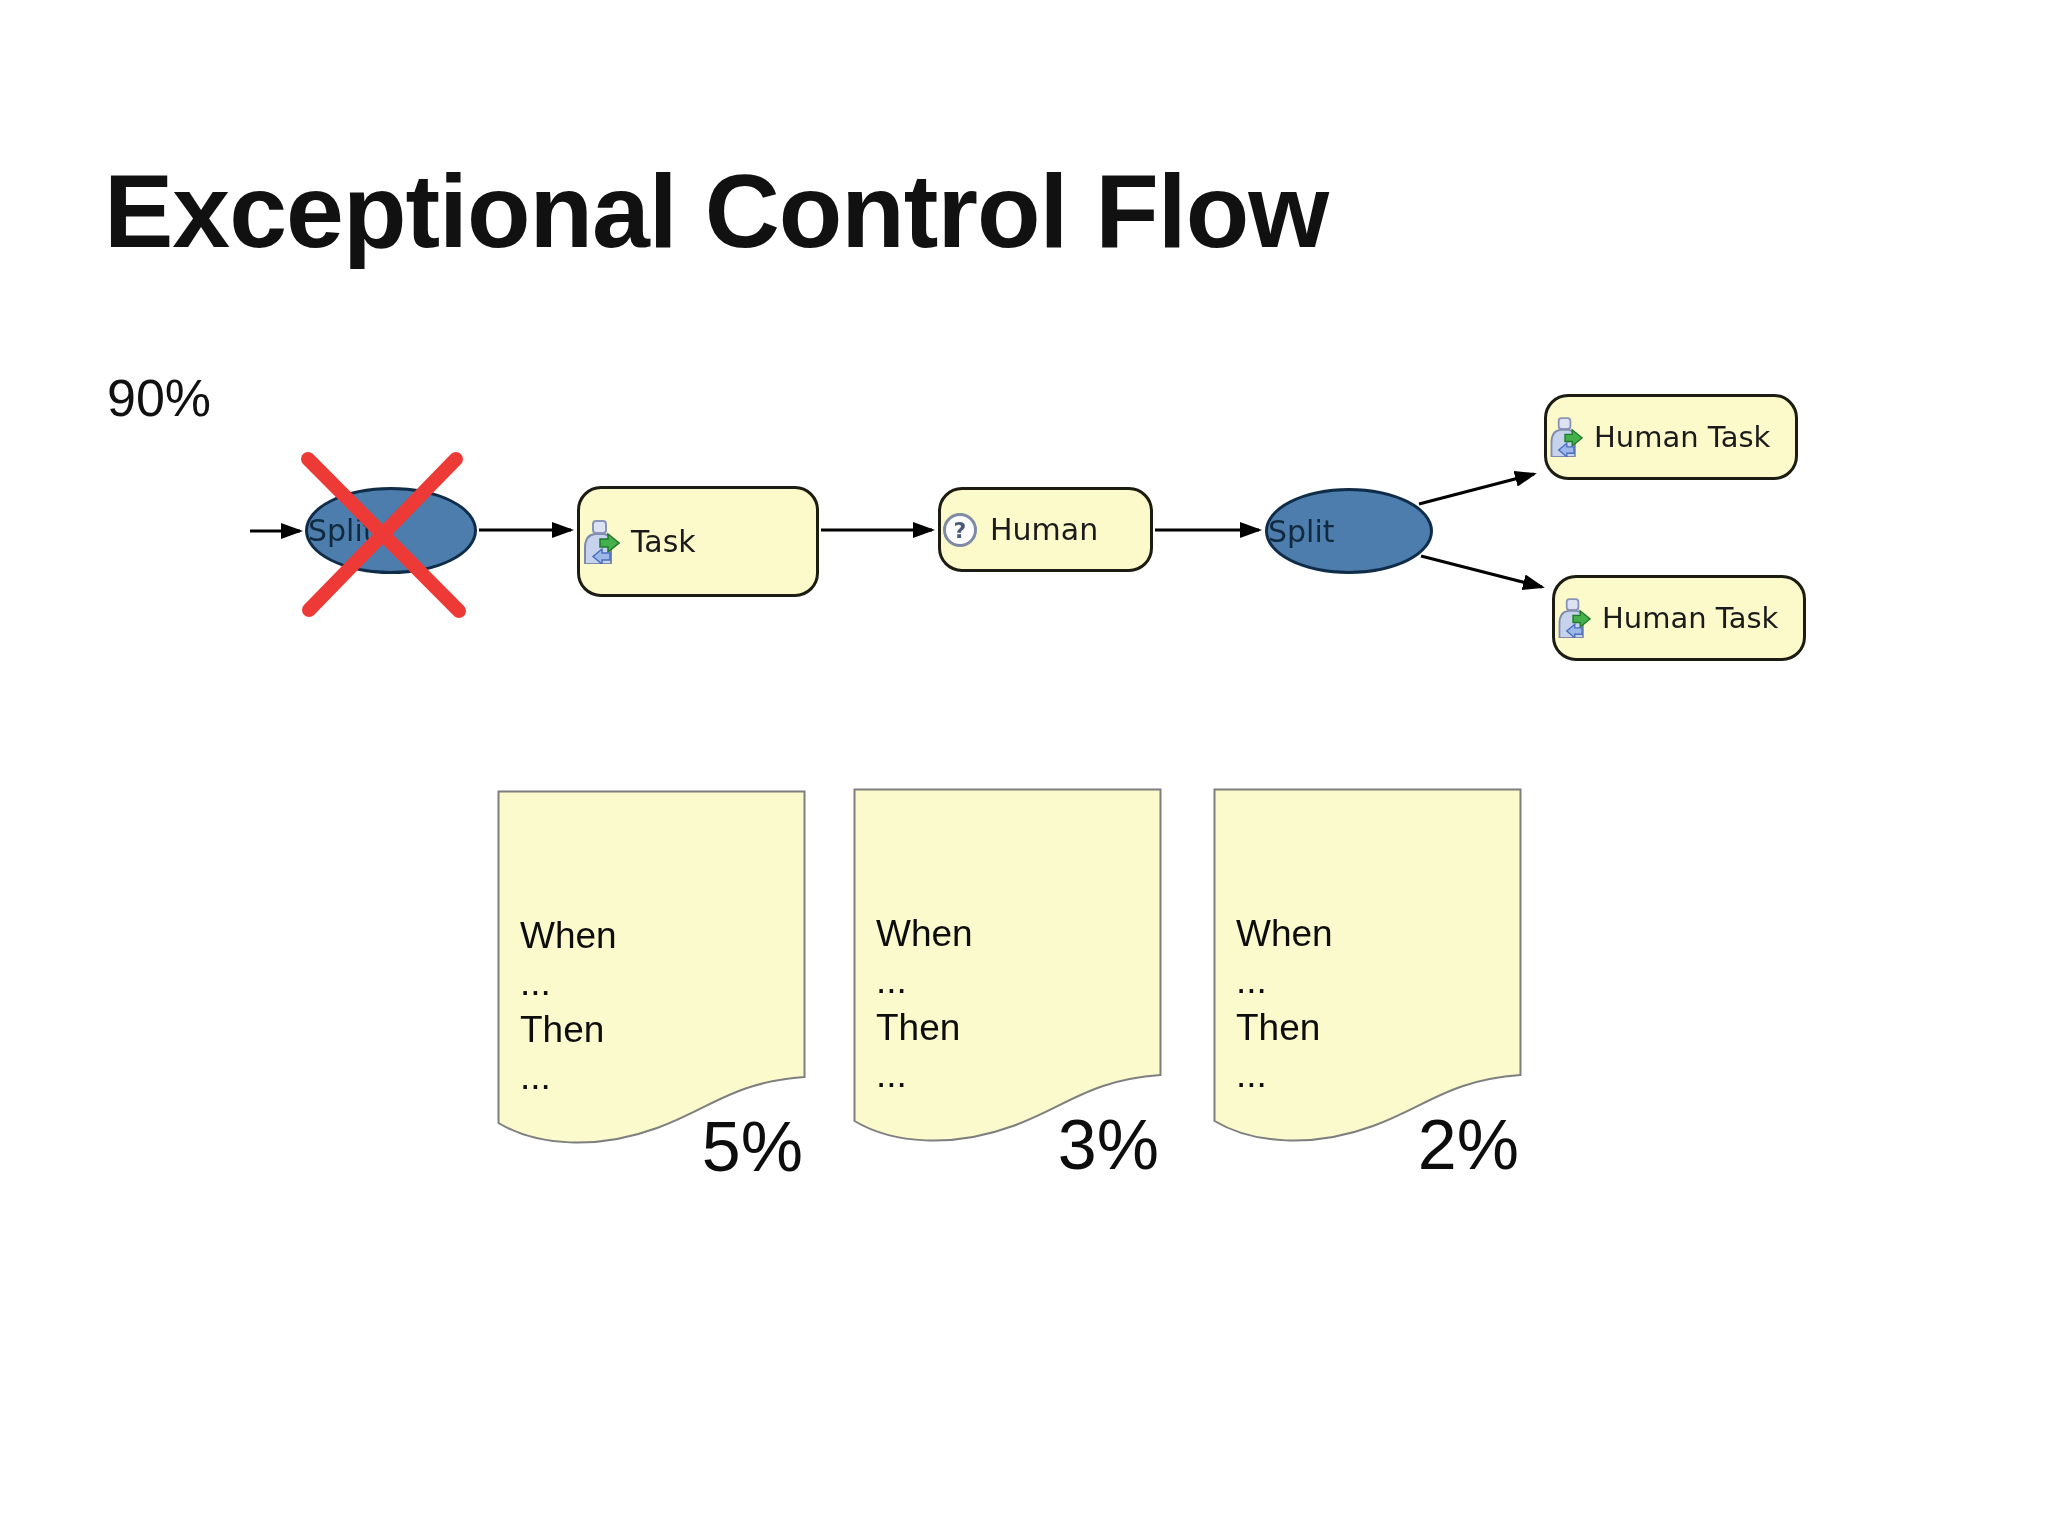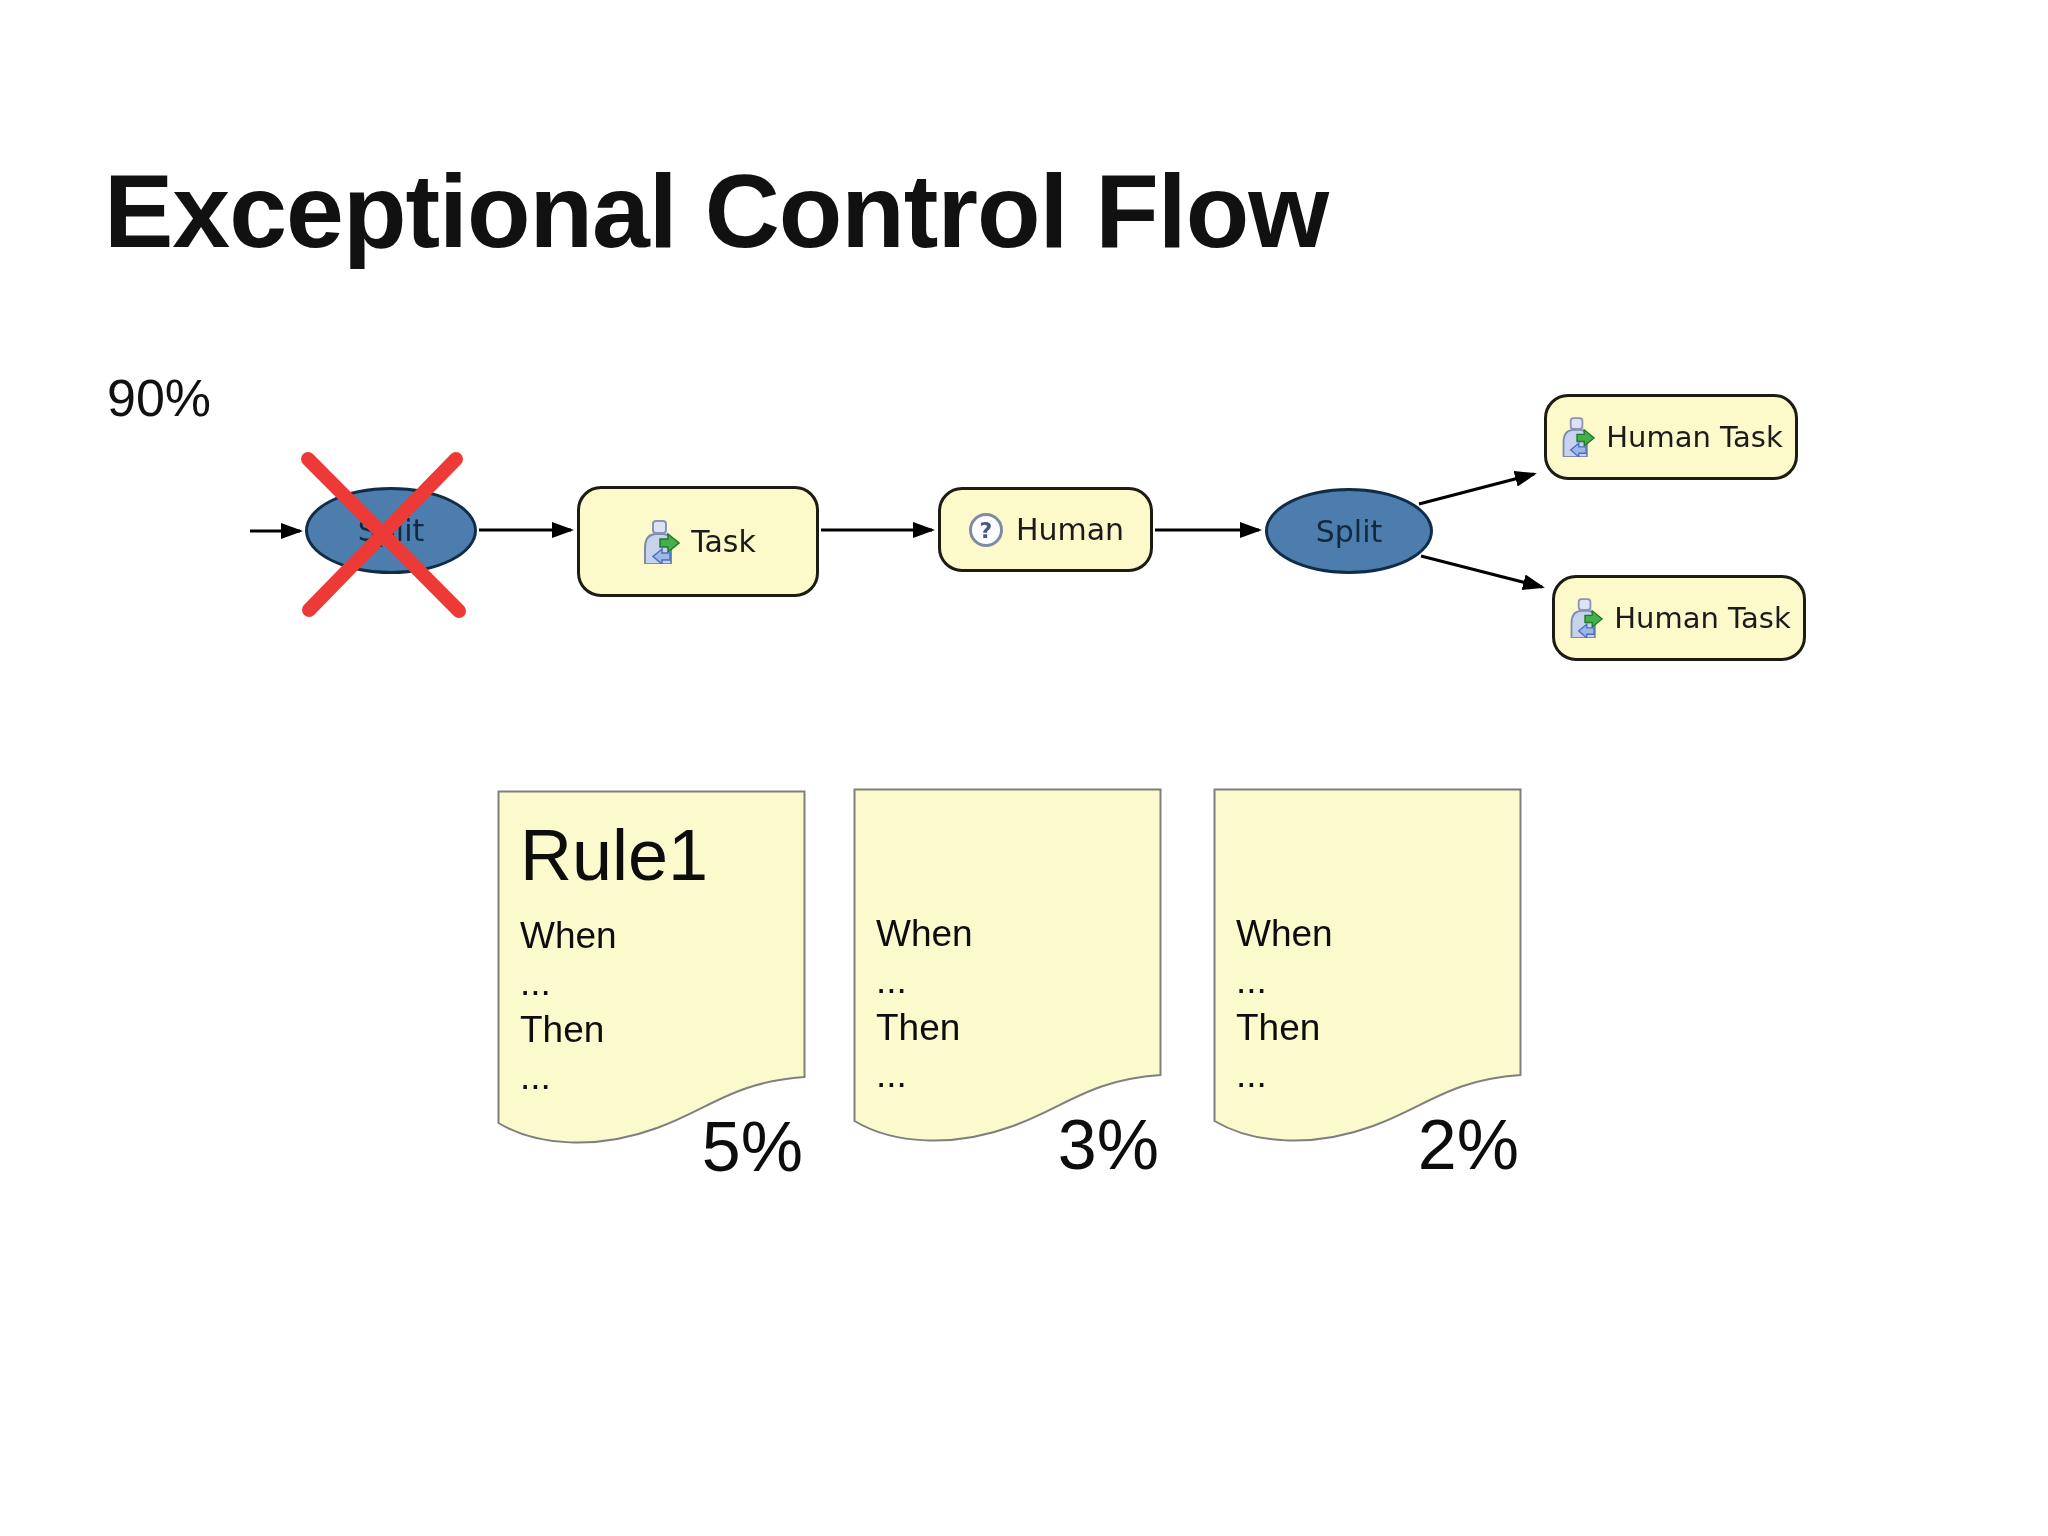--- a/index.html
+++ b/index.html
@@ -33,21 +33,21 @@
     margin-top:36px;
   }
   
   .prob-90{
     left:107px;top:372px;
     font-size:52px;line-height:1.0;
     color:#111;
   }
   
   .flow-node{
-    display:flex;align-items:center;justify-content:center;
+    display:flex;align-items:center;
     box-sizing:border-box;
     z-index:2;
   }
   .task-node{
     background:var(--node-fill);
     border:3px solid var(--node-border);
     border-radius:24px;
     gap:11px;
     font-family:"DejaVu Sans",sans-serif;
     font-size:30px;
@@ -164,21 +164,20 @@
   <g>
     <line class="cross-line" x1="308" y1="459" x2="459" y2="611"></line>
     <line class="cross-line" x1="456" y1="459" x2="309" y2="610"></line>
   </g>
 </svg>
 
 <div class="abs rule-card" style="left:497px;top:790px;">
   <svg width="310" height="370" viewBox="0 0 310 370">
     <path class="card-shape" d="M1.5,1.5 L307.5,1.5 L307.5,287 C 237,292 214,318 160,338 C 100,360 40,356 1.5,333 Z"></path>
   </svg>
-  <div class="rule-name">Rule1</div>
   <div class="rule-body">
     <div>When</div>
     <div>...</div>
     <div>Then</div>
     <div>...</div>
   </div>
   <div class="rule-prob">5%</div>
 </div>
 
 <div class="abs rule-card" style="left:853px;top:788px;">

